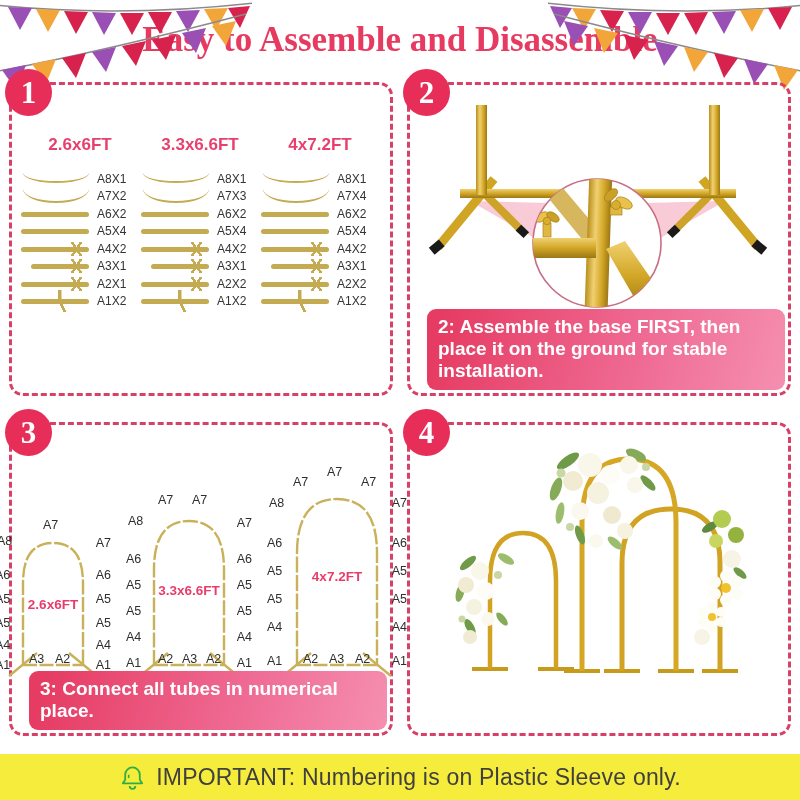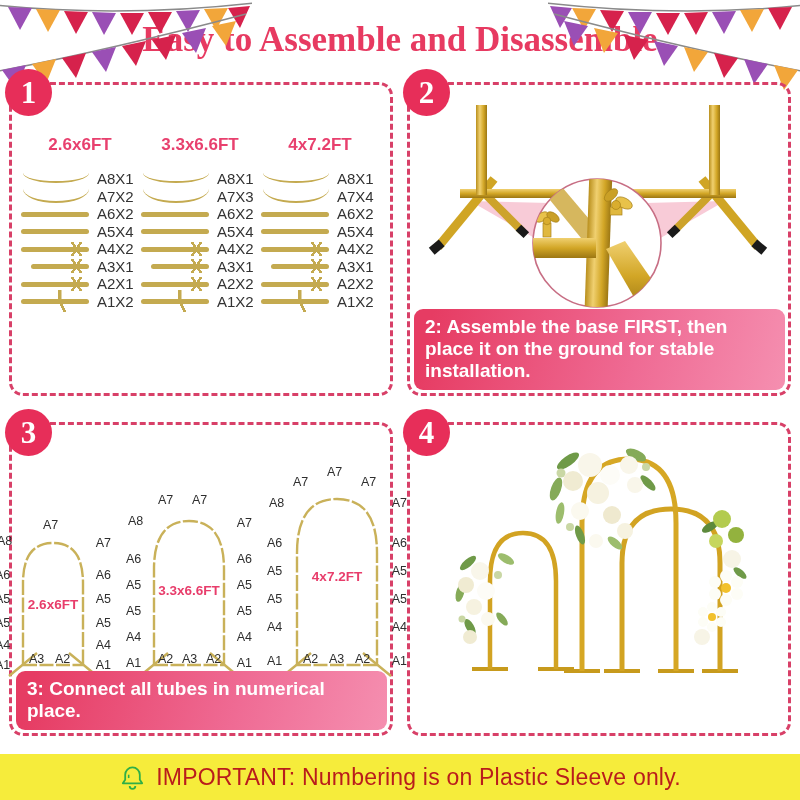--- a/index.html
+++ b/index.html
@@ -14,30 +14,30 @@
   .bunt.left{left:0;}
   .bunt.right{right:0;transform:scaleX(-1);}
 
   
   .grid{display:grid;grid-template-columns:384px 384px;column-gap:14px;row-gap:26px;
         padding:18px 9px 0 9px;}
   .panel{position:relative;border:3px dashed #d84068;border-radius:14px;height:308px;}
   .badge{position:absolute;left:-7px;top:-16px;width:47px;height:47px;border-radius:50%;
          background:#e72e59;color:#fff;display:flex;align-items:center;justify-content:center;
          font-family:"Liberation Serif",serif;font-weight:700;font-size:31px;z-index:5;}
-  .banner{position:absolute;left:4px;right:3px;bottom:3px;z-index:4;border-radius:9px;
+  .banner{position:absolute;left:17px;right:3px;bottom:3px;z-index:4;border-radius:9px;
           background:linear-gradient(105deg,#e63c63 5%,#ef6b94 60%,#f58fb0 100%);
           color:#fff;font-weight:700;font-size:19px;line-height:1.15;padding:7px 11px 8px 11px;}
 
   
   .parts-row{display:flex;justify-content:space-between;padding:50px 10px 0 8px;}
   .pcol{display:flex;flex-direction:column;width:122px;}
   .psize{color:#e8406e;font-weight:700;font-size:17px;text-align:center;margin-bottom:15px;white-space:nowrap;}
   .prow{display:flex;align-items:center;height:17.5px;}
-  .plabel{font-size:15px;color:#333;}
+  .plabel{font-size:12px;color:#333;}
   .tube{width:72px;height:18px;position:relative;margin-right:5px;flex:none;}
   .shape-straight::before,.shape-screw::before,.shape-screwshort::before,.shape-tee::before{
      content:"";position:absolute;left:1px;right:3px;top:7px;height:5px;background:#c4aa50;border-radius:2.5px;}
   .shape-screwshort::before{left:11px;}
   .shape-arc::before{content:"";position:absolute;left:3px;right:3px;top:3px;height:8px;
      border-bottom:2.6px solid #c4aa50;border-radius:0 0 50% 50%/0 0 100% 100%;}
   .shape-arc2::before{content:"";position:absolute;left:3px;right:3px;top:2px;height:12px;
      border-bottom:2.8px solid #c4aa50;border-radius:0 0 50% 50%/0 0 100% 100%;}
   .shape-screw::after,.shape-screwshort::after{content:"";position:absolute;right:7px;top:2px;width:17px;height:14px;
      background:linear-gradient(56deg,transparent 44%,#c4aa50 44%,#c4aa50 56%,transparent 56%),
@@ -52,21 +52,21 @@
 
   
   .arches{display:flex;align-items:flex-end;justify-content:center;gap:15px;height:256px;padding-top:0;}
   .arch{position:relative;}
   .al{position:absolute;font-size:12.5px;color:#2e2e2e;line-height:1;white-space:nowrap;}
   .asize{position:absolute;color:#e83d6b;font-weight:700;font-size:13.5px;white-space:nowrap;}
 
   
   footer{position:absolute;left:0;right:0;bottom:0;height:46px;background:#f6ec3b;
          display:flex;align-items:center;justify-content:center;gap:10px;}
-  .fnote{font-size:23px;color:#b91c1c;font-weight:400;letter-spacing:.2px;}
+  .fnote{font-size:23px;color:#404040;font-weight:400;letter-spacing:.2px;}
 </style>
 </head>
 <body>
 
 <div class="page">
 
   <header>
     <svg class="bunt left" viewBox="0 0 252 96">
       <path d="M-6,5 Q120,18 254,3" fill="none" stroke="#8a8a8a" stroke-width="1.5"></path>
       <polygon points="8,7 32,8 20,30" fill="#9a4fb5"></polygon>

